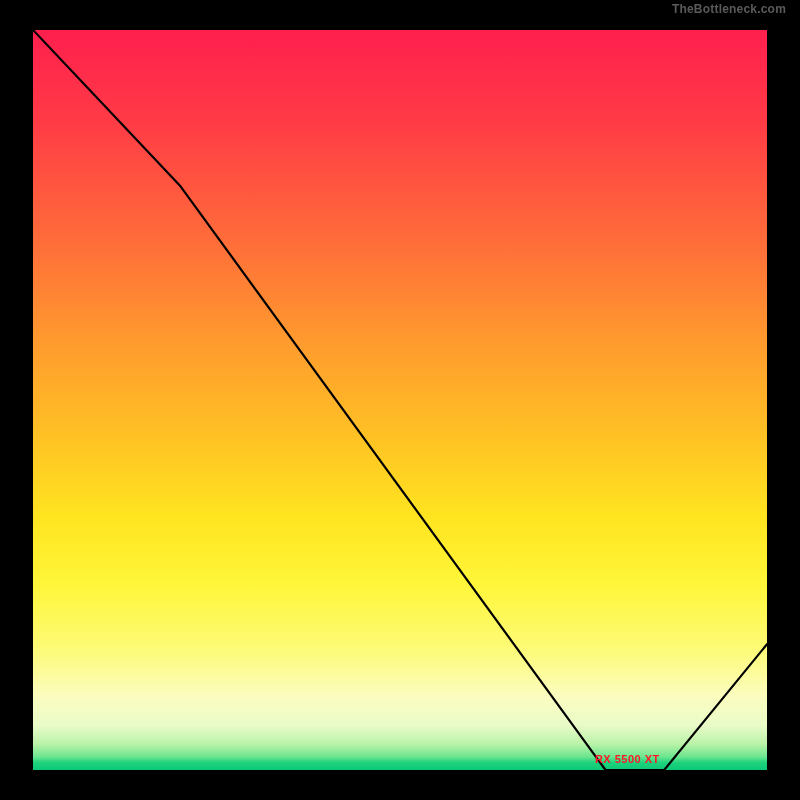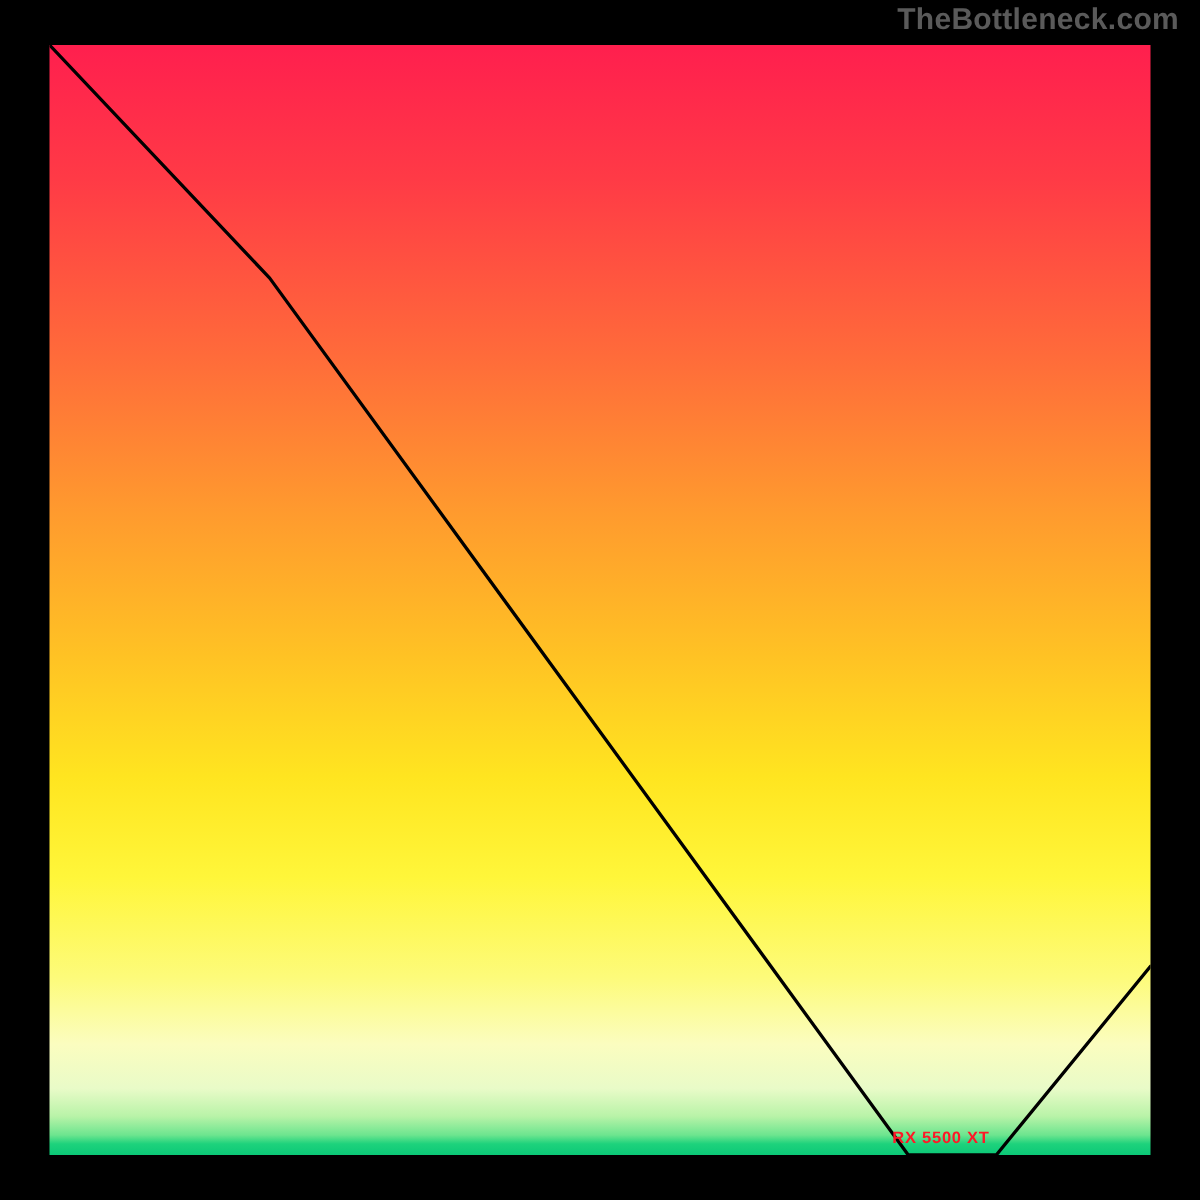--- a/index.html
+++ b/index.html
@@ -14,21 +14,21 @@
   .frame {
     position: relative;
     width: 800px;
     height: 800px;
     background: #000;
   }
   .attribution {
     position: absolute;
     top: 2px;
     right: 14px;
-    font-size: 20px;
+    font-size: 12px;
     font-weight: 600;
     color: #5a5a5a;
     letter-spacing: 0.2px;
     margin-left: 39px;
   }
   .plot-area {
     position: absolute;
     left: 33px;
     top: 30px;
     width: 734px;

